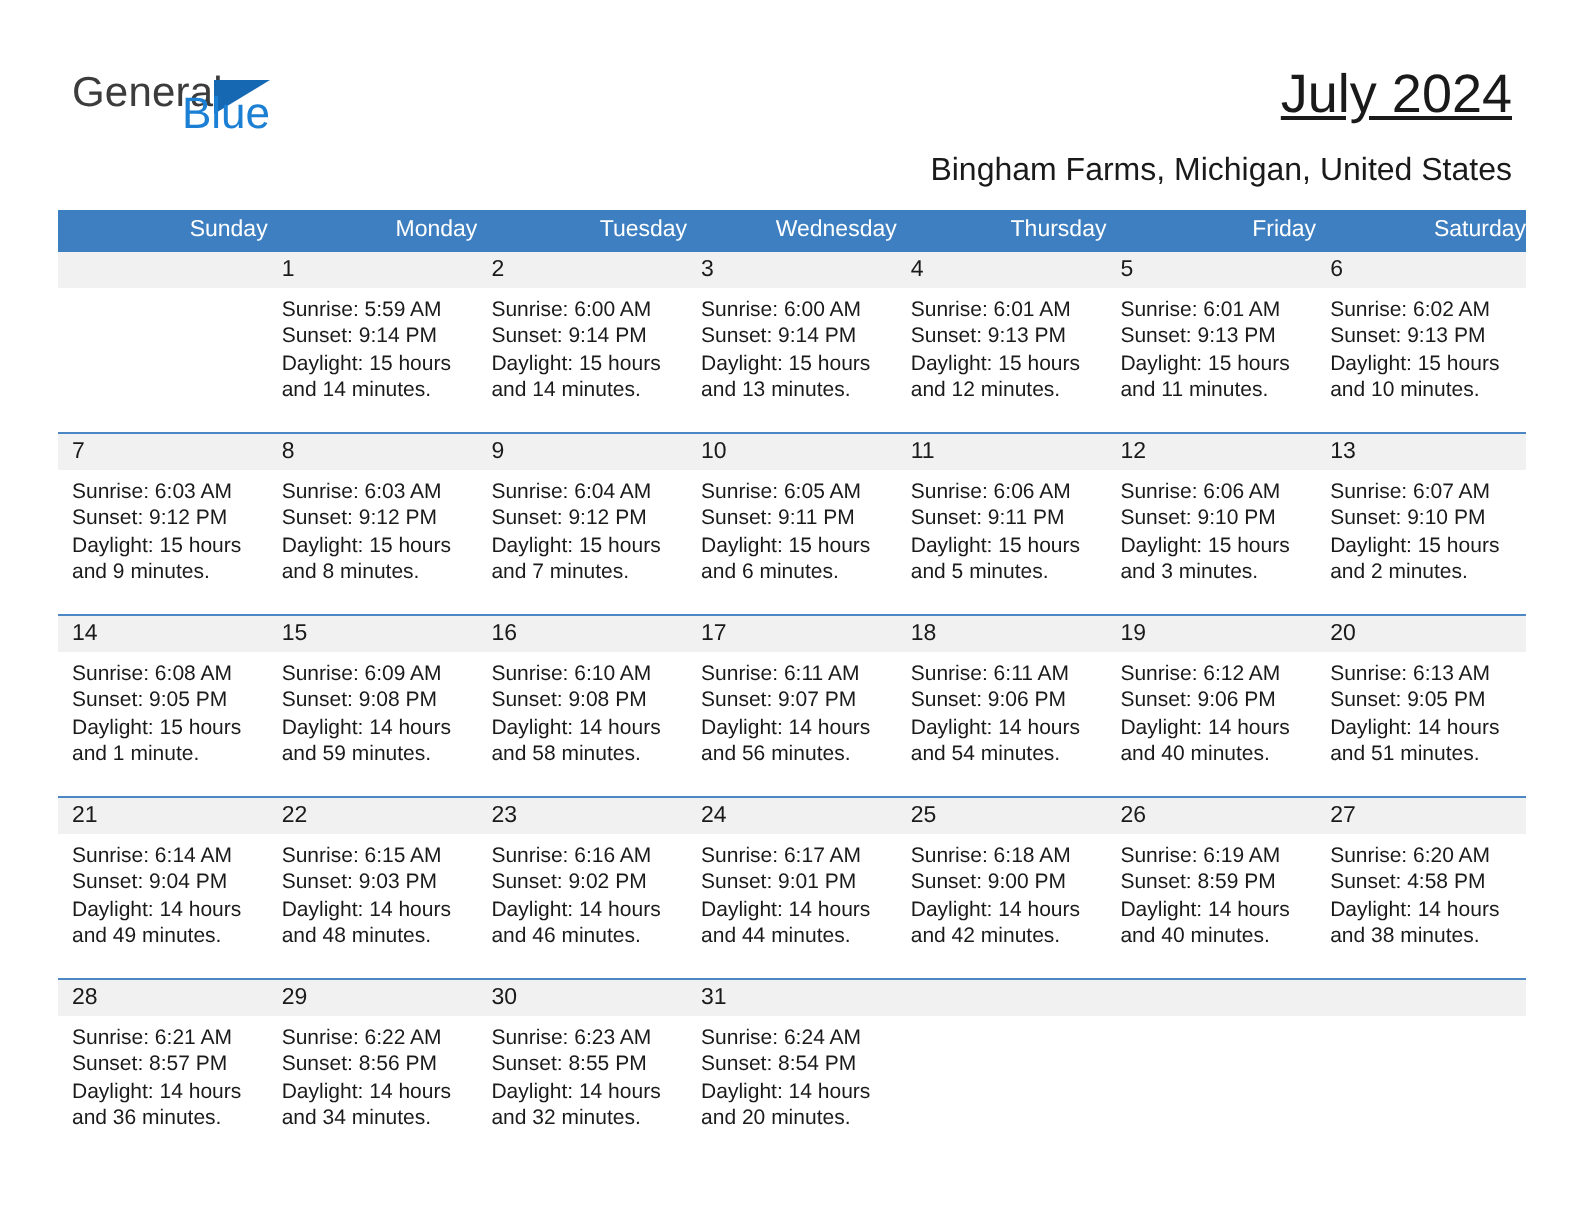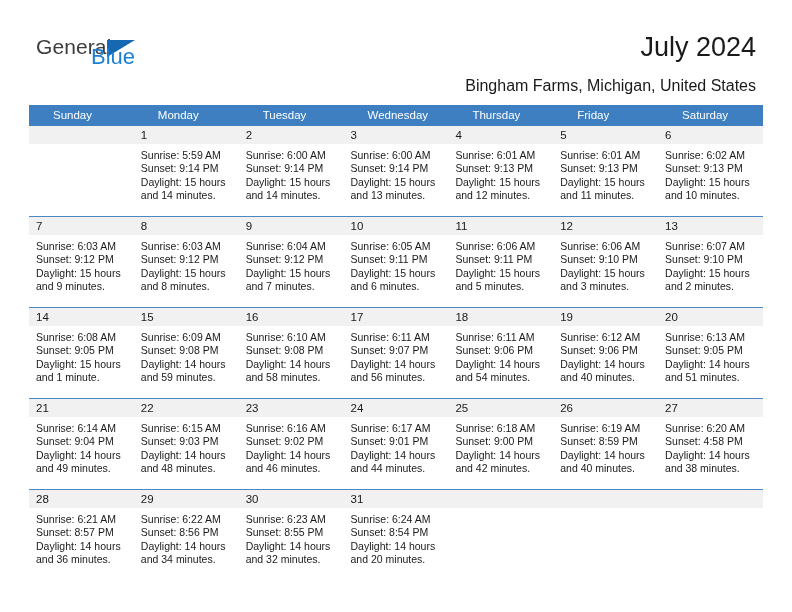--- a/index.html
+++ b/index.html
@@ -67,20 +67,21 @@
   .title {
     position: absolute;
     right: 36px;
     top: 32px;
     font-size: 27px;
     line-height: 30px;
     color: #1a1a1a;
     font-weight: 400;
     text-align: right;
     white-space: nowrap;
+    text-decoration: underline;
   }
   .subtitle {
     position: absolute;
     right: 36px;
     top: 78px;
     font-size: 16px;
     line-height: 16px;
     color: #1a1a1a;
     font-weight: 400;
     text-align: right;
@@ -94,22 +95,22 @@
     top: 105px;
     width: 734px;
     border-collapse: collapse;
     table-layout: fixed;
   }
   .calendar th {
     background: #3d7fc1;
     color: #ffffff;
     font-size: 11.5px;
     font-weight: 400;
-    text-align: left;
-    padding: 4px 0 5px 24px;
+    text-align: right;
+    padding: 4px 0 5px 7px;
     height: 19px;
     box-sizing: border-box;
     border: none;
     margin-top: 20px;
   }
   .calendar td {
     width: 104.85px;
     height: 90px;
     vertical-align: top;
     padding: 0;

